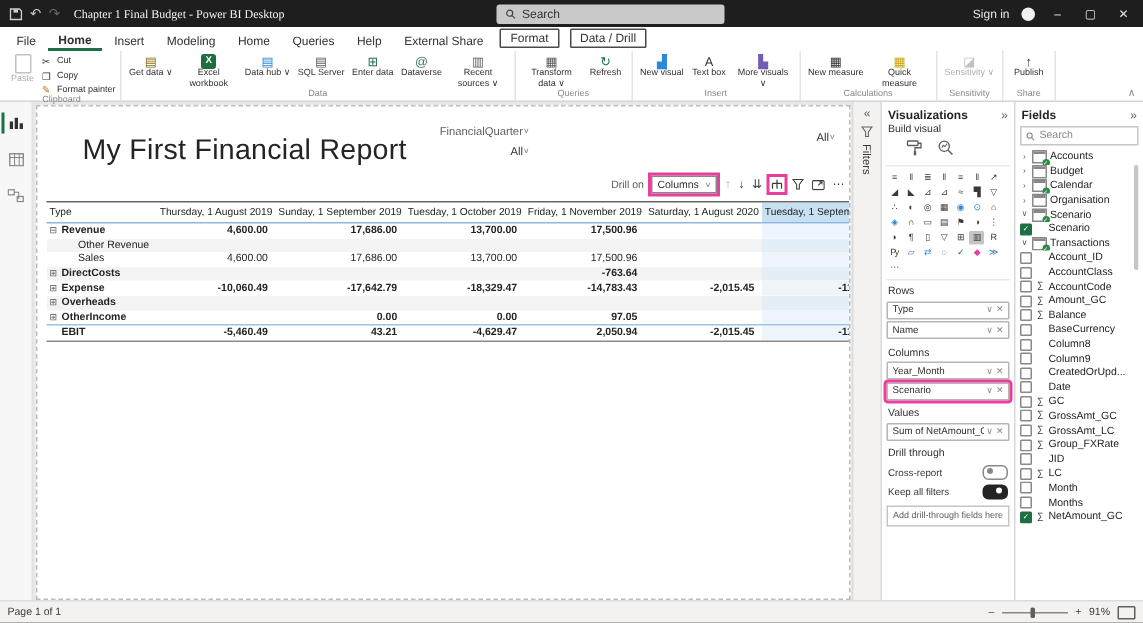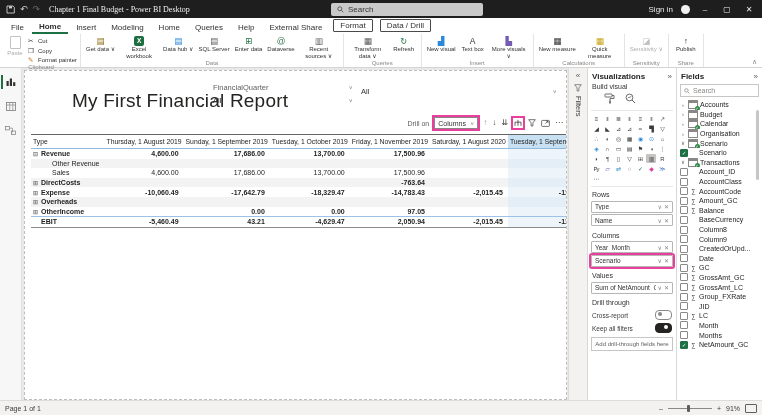--- a/index.html
+++ b/index.html
@@ -37,23 +37,23 @@
   .ribbon-collapse{position:absolute;right:5px;bottom:1px;font-size:7px;color:#8a8886;}
   
   .main{display:flex;height:332px;}
   .leftnav{width:21px;background:#f7f7f7;border-right:1px solid #e2e2e2;display:flex;flex-direction:column;align-items:center;padding-top:6px;gap:8px;}
   .lnav{position:relative;width:100%;height:16px;display:flex;align-items:center;justify-content:center;color:#8a8886;}
   .lnav.active{color:#323130;}
   .lnav.active::before{content:"";position:absolute;left:1px;top:1px;bottom:1px;width:2px;background:#1d7044;}
   .canvas-area{flex:1;display:flex;flex-direction:column;background:#e8e8e8;min-width:0;}
   .page-wrap{flex:1;position:relative;margin:2px 1px 0 2px;}
   .page{position:absolute;inset:0;background:#fff;border:1px dashed #bdbdbd;overflow:hidden;}
-  .report-title{position:absolute;left:30px;top:19px;font-size:19px;font-weight:300;color:#252423;letter-spacing:.2px;margin-left:17px;}
+  .report-title{position:absolute;left:30px;top:19px;font-size:19px;font-weight:300;color:#252423;letter-spacing:.2px;}
   .slicer{position:absolute;top:12px;font-size:7.5px;color:#605e5c;}
-  .slicer .r1,.slicer .r2{display:flex;justify-content:space-between;align-items:center;}
+  .slicer .r1,.slicer .r2{display:flex;justify-content:flex-end;align-items:center;}
   .slicer .r2{padding-top:4px;color:#323130;}
   .chev{color:#8a8886;font-size:6px;transform:scaleY(.8);}
   
   .drillbar{position:absolute;top:46px;right:3px;display:flex;align-items:center;gap:5px;font-size:7px;color:#605e5c;}
   .ddl{display:flex;align-items:center;gap:4px;border:1px solid #8a8886;background:#fff;padding:0 3px;height:10px;font-size:7px;color:#323130;}
   .pinkbox{outline:2px solid #e83e9c;}
   .dico{font-size:8px;color:#3b3a39;line-height:10px;}
   .dico.dim{color:#a8a6a4;}
   
   .matrix{position:absolute;left:6px;top:63px;}

